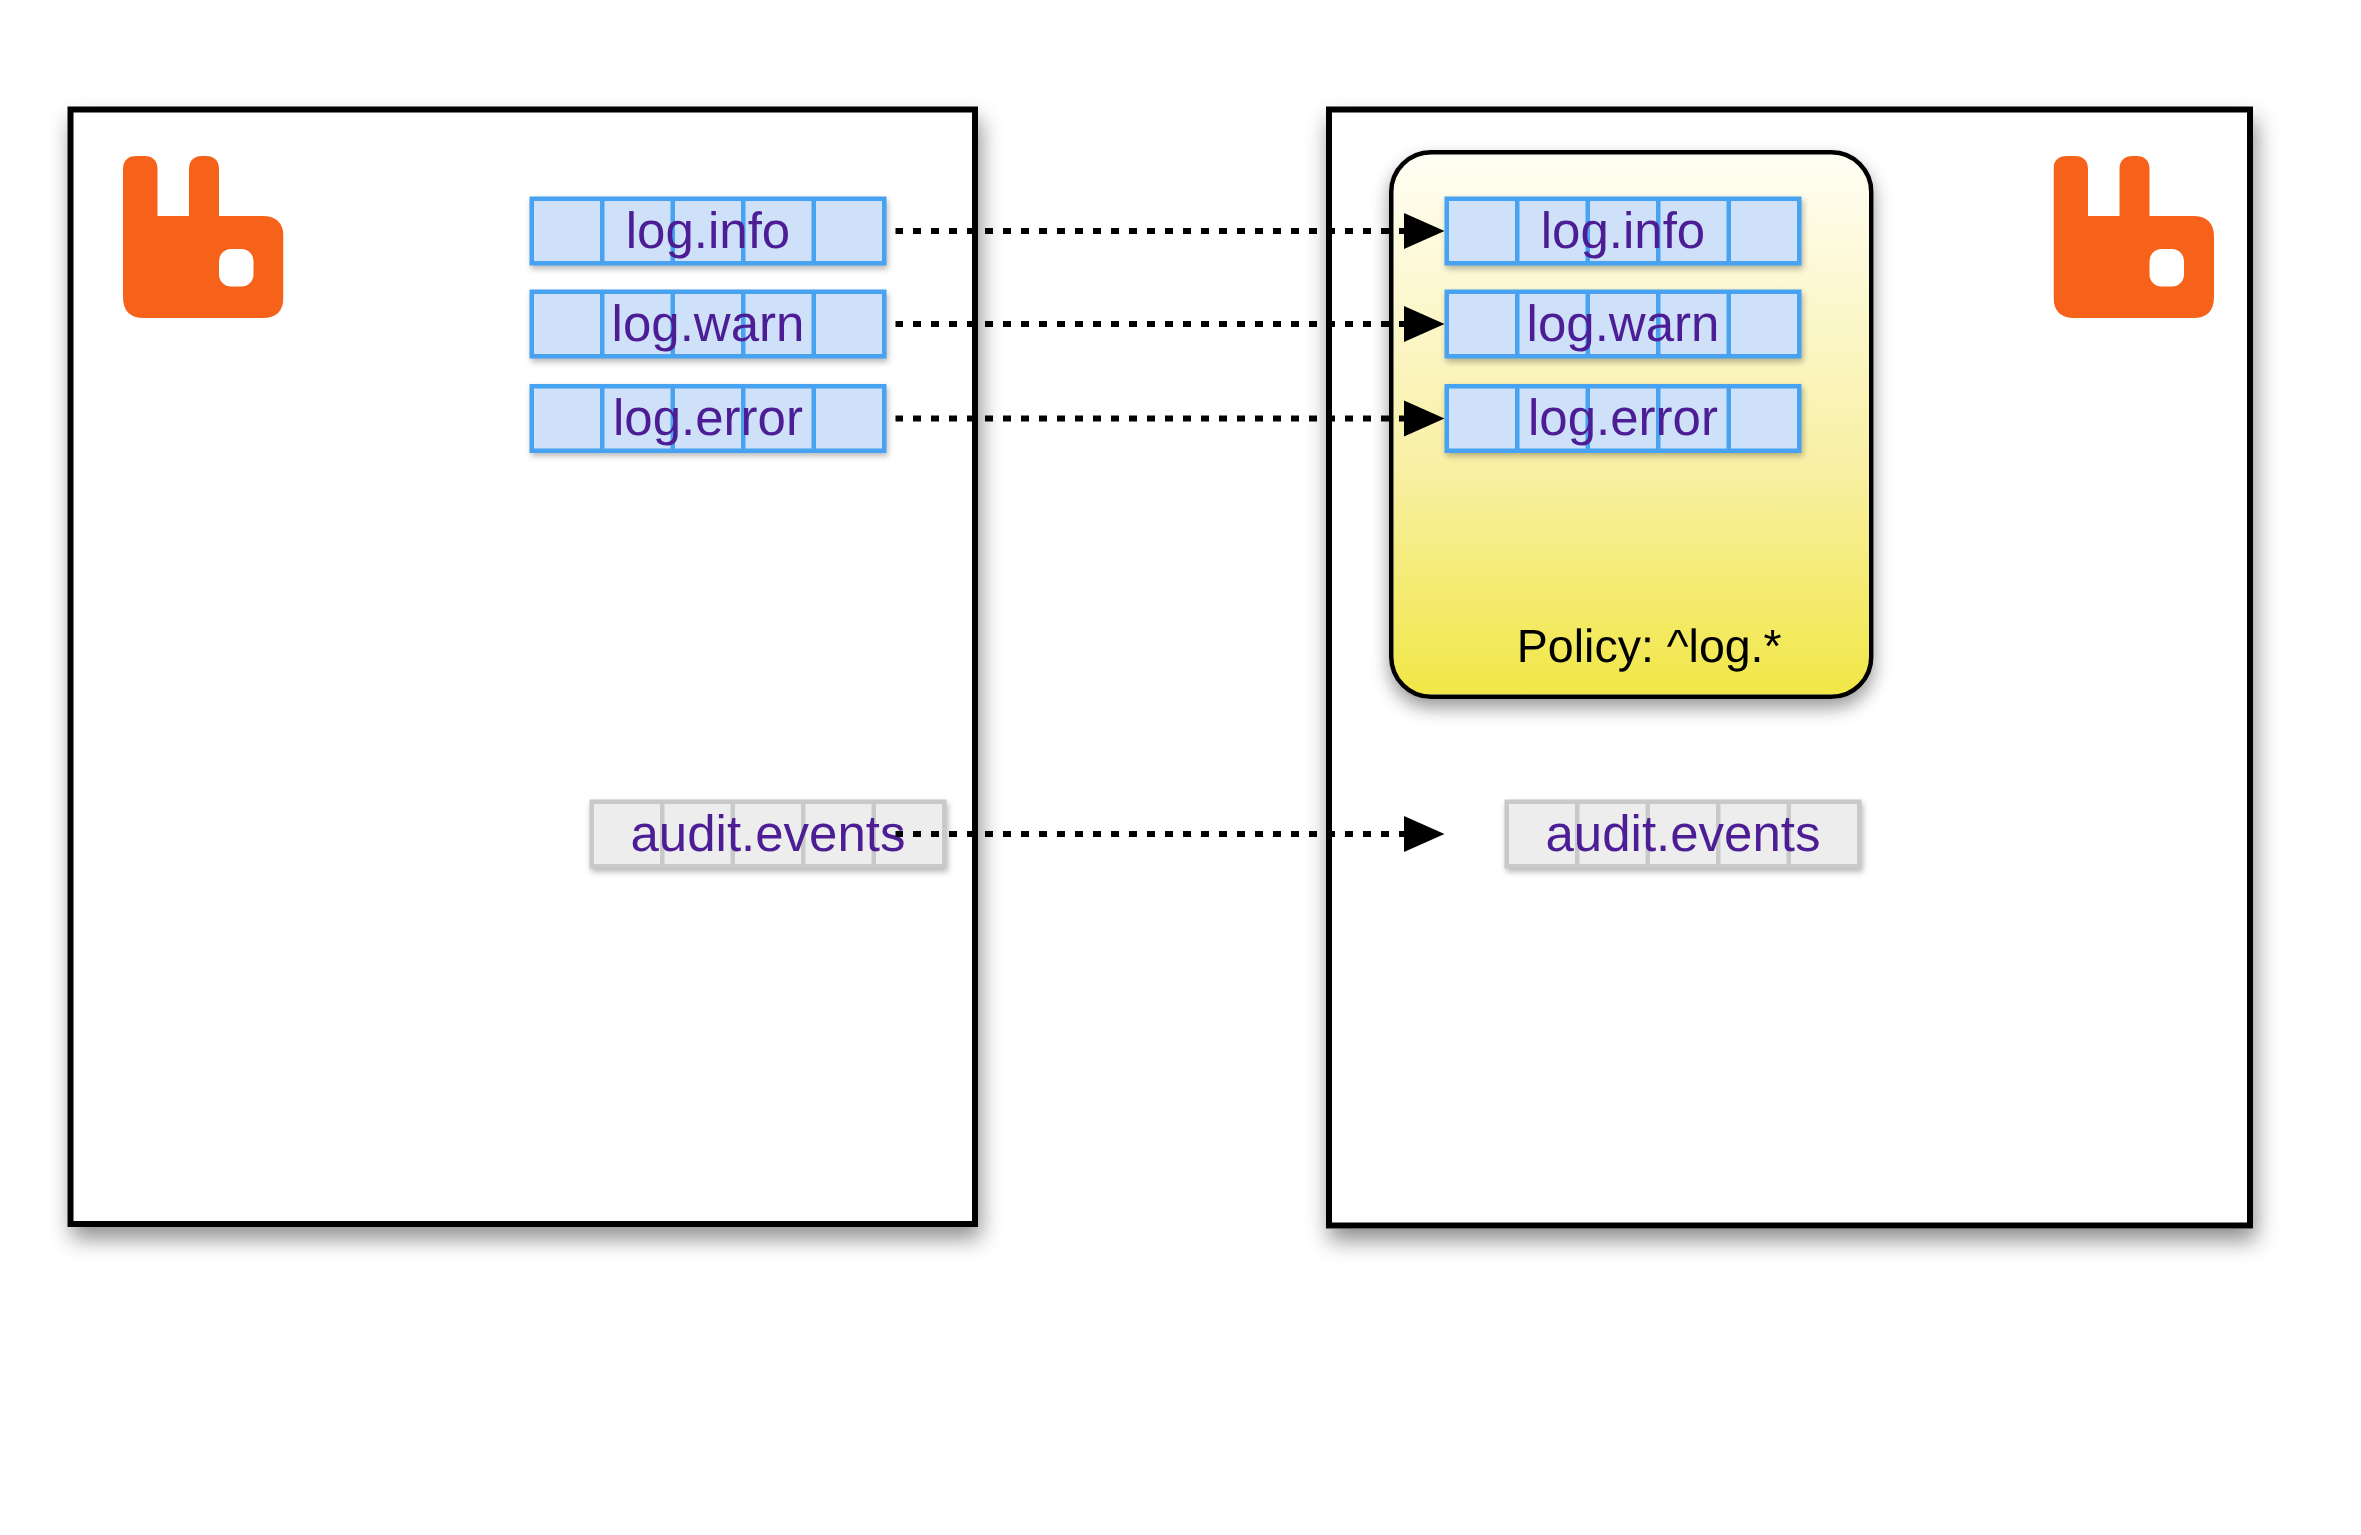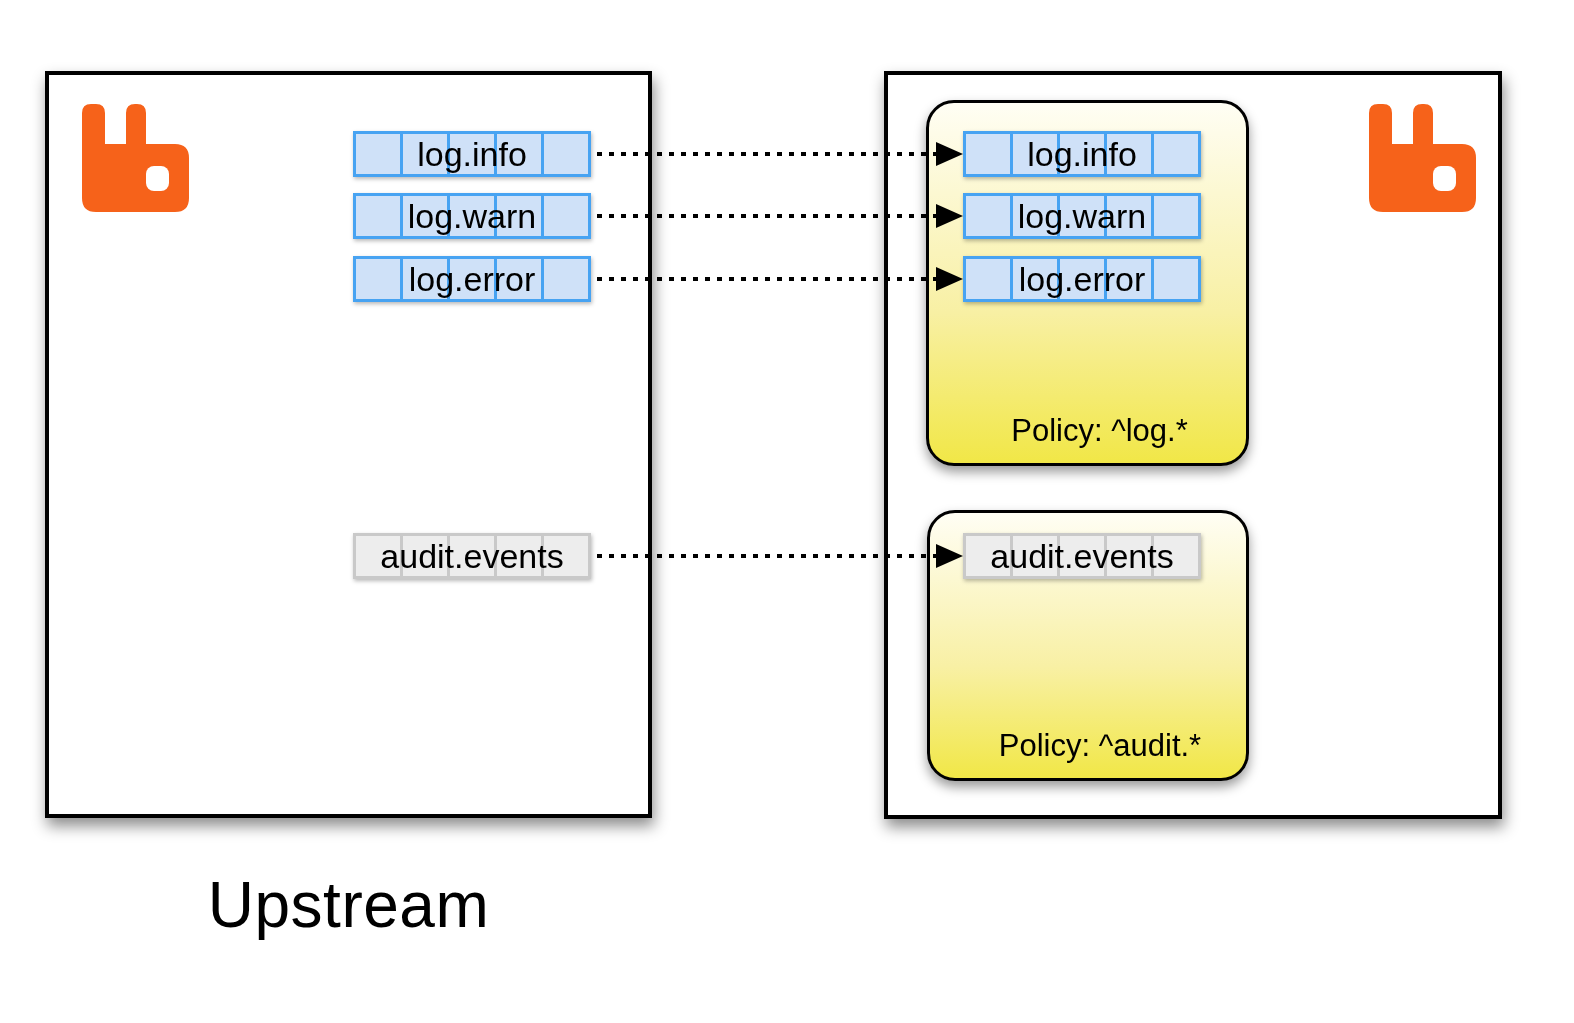--- a/index.html
+++ b/index.html
@@ -58,30 +58,30 @@
     width: 238px; height: 46px;
     display: flex;
     gap: 3px;
     padding: 3px;
     z-index: 20;
     box-shadow: 1px 2px 4px rgba(0,0,0,0.28);
   }
   .queue .cell { flex: 1 1 0; }
   .queue-blue { background: var(--queue-blue-border, #47A3F2); }
   .queue-blue .cell { background: var(--queue-blue-fill, #CFE1F8); }
-  .queue-gray { background: var(--queue-gray-border, #C9C9C9); }
+  .queue-gray { background: var(--queue-gray-border, #C9C9C9); margin-left: 40px; }
   .queue-gray .cell { background: var(--queue-gray-fill, #EDEDED); }
   .qlabel {
     position: absolute;
     left: 0; right: 0; top: 50%;
     transform: translateY(-50%);
     text-align: center;
     font-size: 34px;
     line-height: 1;
-    color: #000000;
+    color: #4c1d95;
     white-space: nowrap;
   }
 
   
   .dotline {
     position: absolute;
     left: 597px;
     width: 339px;
     height: 4px;
     z-index: 30;
@@ -123,23 +123,20 @@
 
   <div class="broker downstream-box">
     <svg class="logo logo-down" viewBox="0 0 107 108" aria-hidden="true">
       <path fill="#F6621A" d="M 9 0 L 14 0 Q 23 0 23 9 L 23 40 L 44 40 L 44 9 Q 44 0 53 0 L 55 0 Q 64 0 64 9 L 64 40 L 93 40 Q 107 40 107 54 L 107 94 Q 107 108 93 108 L 14 108 Q 0 108 0 94 L 0 9 Q 0 0 9 0 Z"></path>
       <rect x="64" y="62" width="23" height="25" rx="8" fill="#ffffff"></rect>
     </svg>
 
     <div class="policy policy-log">
       <div class="policy-label">Policy: ^log.*</div>
     </div>
-    <div class="policy policy-audit">
-      <div class="policy-label">Policy: ^audit.*</div>
-    </div>
   </div>
 
   <div class="queue queue-blue" style="left:353px; top:131px;">
     <span class="qlabel">log.info</span>
   <div class="cell"></div>
       <div class="cell"></div>
       <div class="cell"></div>
       <div class="cell"></div>
       <div class="cell"></div>
     </div>
@@ -204,15 +201,14 @@
   <div class="dotline" style="top:152px;"></div>
   <div class="dotline" style="top:214px;"></div>
   <div class="dotline" style="top:277px;"></div>
   <div class="dotline" style="top:554px;"></div>
 
   <div class="arrowhead" style="top:142px;"></div>
   <div class="arrowhead" style="top:204px;"></div>
   <div class="arrowhead" style="top:267px;"></div>
   <div class="arrowhead" style="top:544px;"></div>
 
-  <div class="region-label region-label-up">Upstream</div>
 
 </div>
 
 </body></html>

